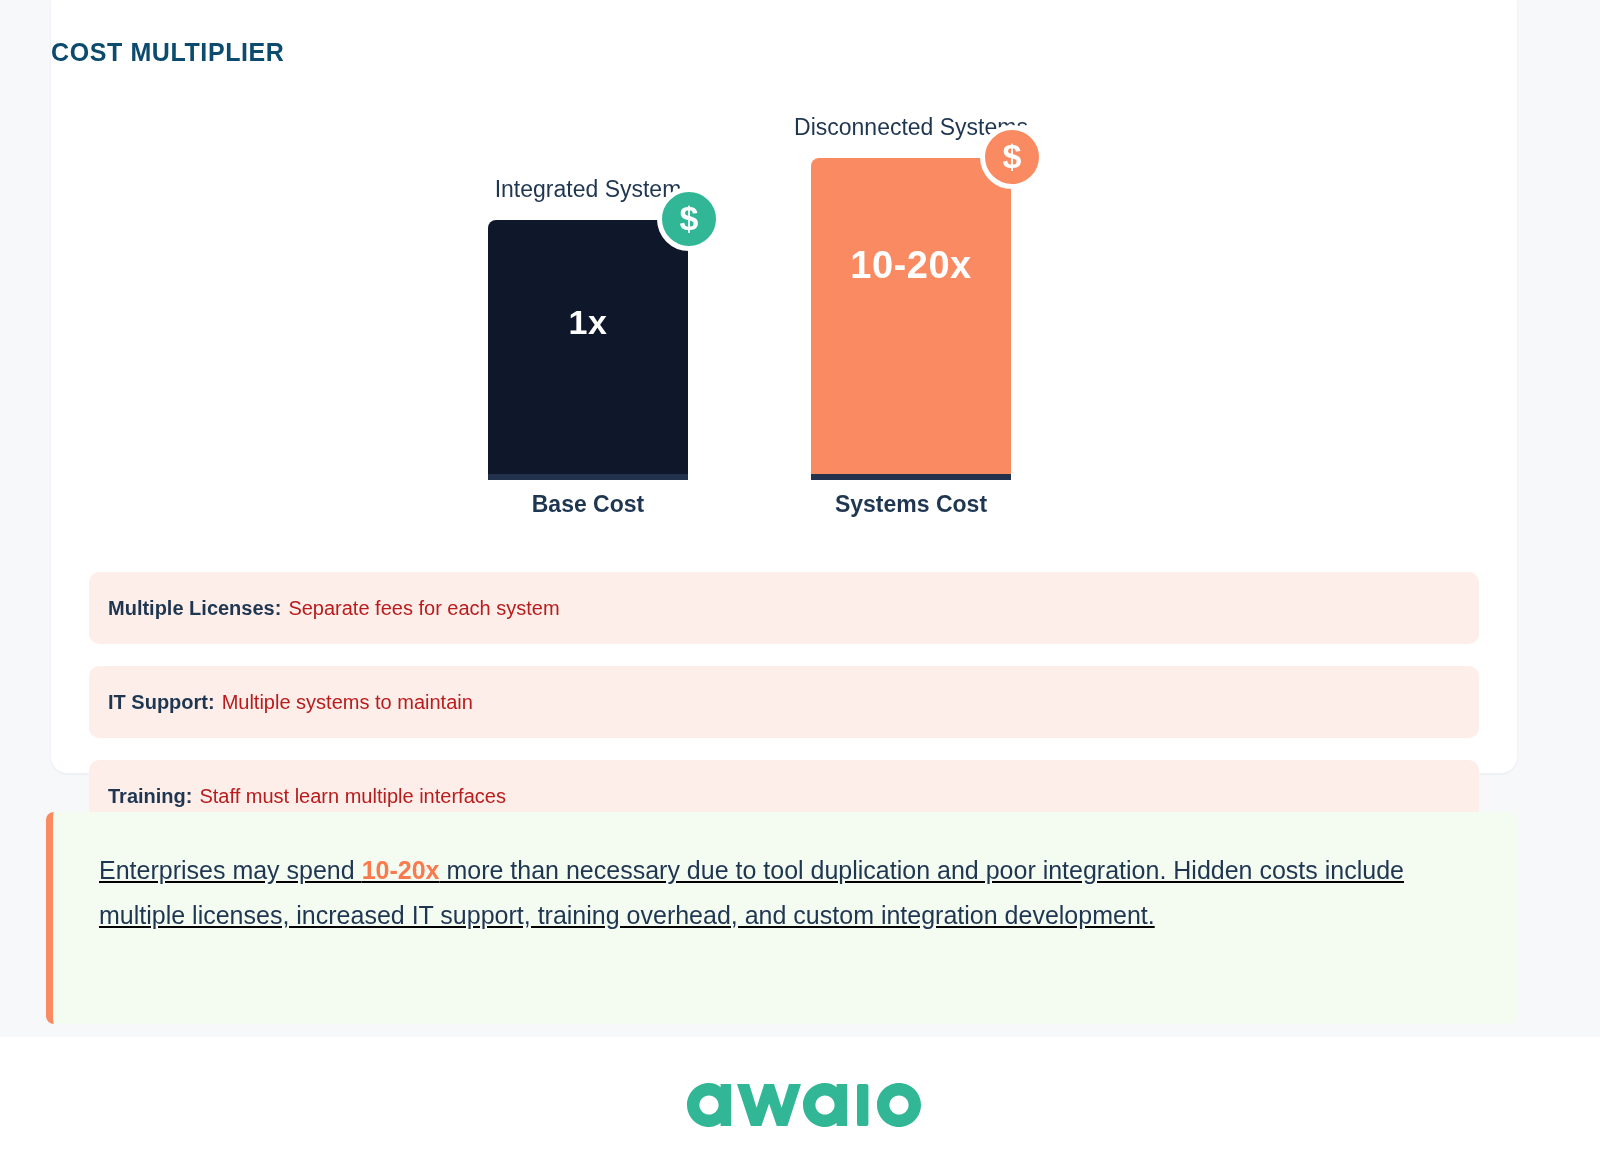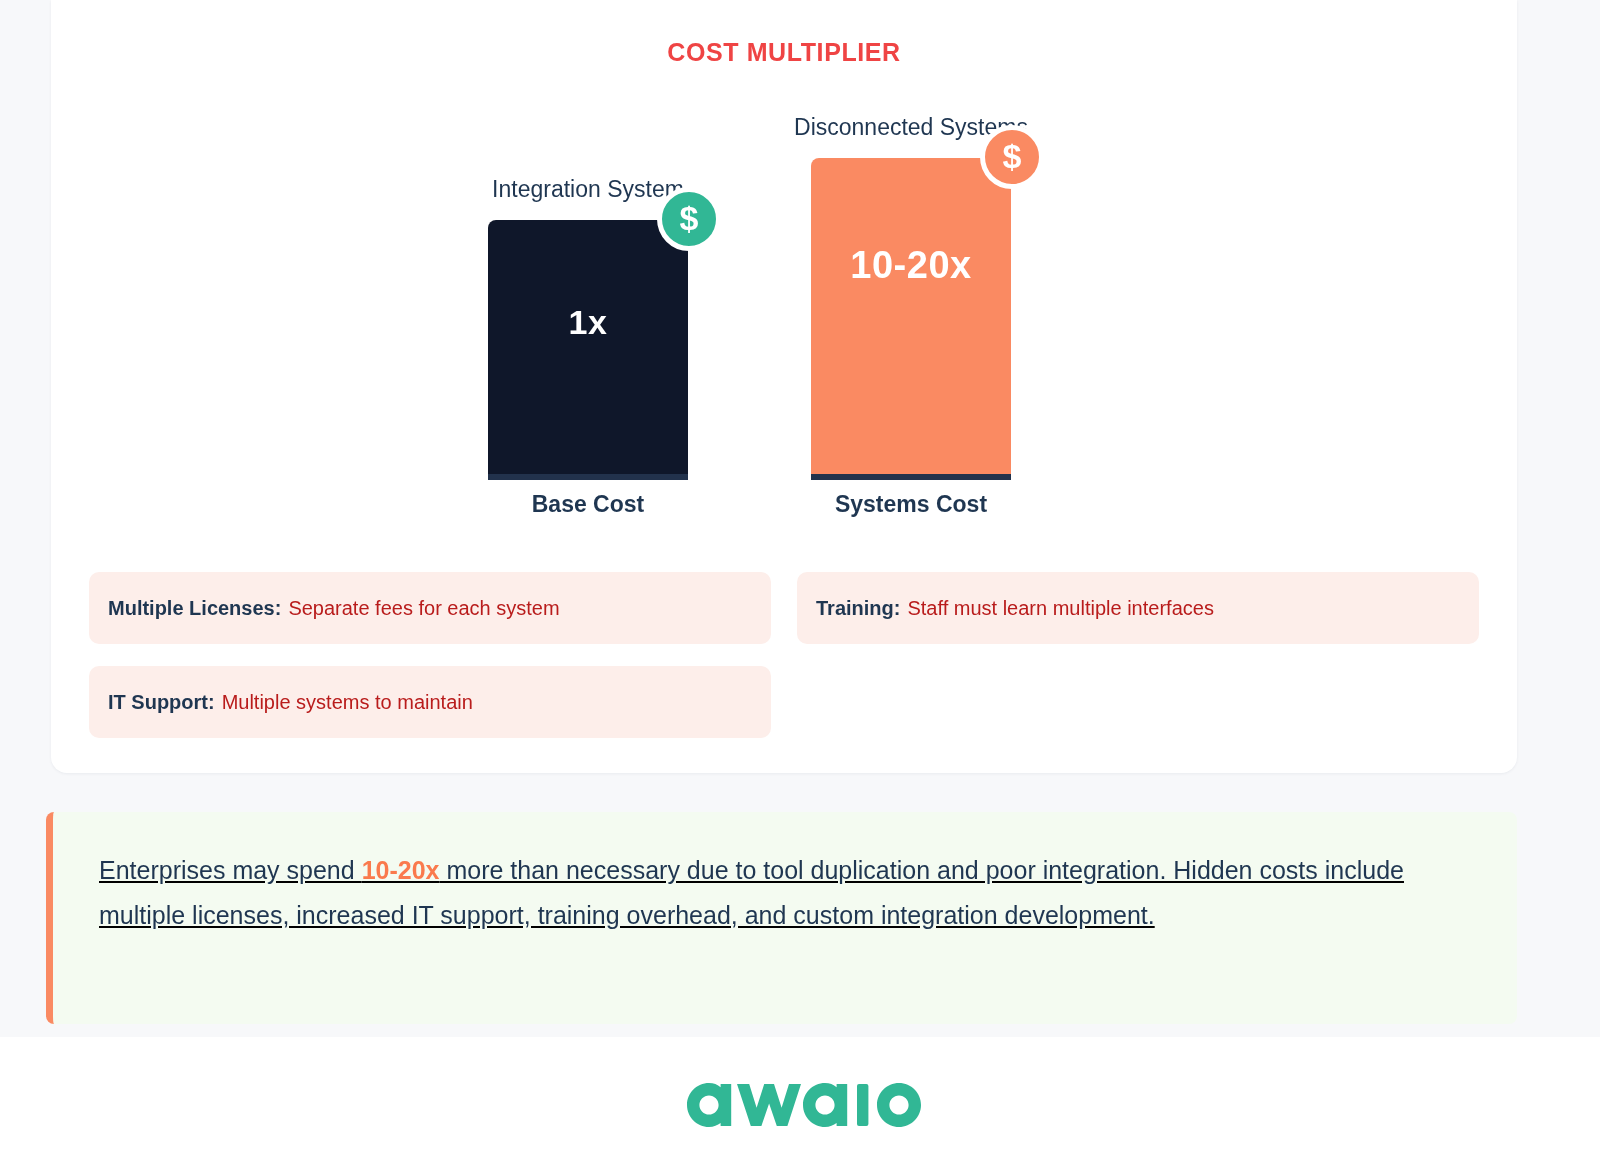--- a/index.html
+++ b/index.html
@@ -35,25 +35,24 @@
     border-bottom-right-radius: 16px;
     box-shadow: 0 1px 3px rgba(20, 40, 70, 0.06);
     box-sizing: border-box;
   }
 
   .chart-title {
     position: absolute;
     left: 0;
     top: 38px;
     width: 100%;
-    text-align: center;
     font-size: 25px;
     font-weight: bold;
     letter-spacing: 0.6px;
-    color: #ef4444;
+    color: #0c4a6e;
   }
 
   
   .bars {
     position: absolute;
     left: 0;
     top: 96px;
     width: 100%;
     height: 430px;
   }
@@ -156,21 +155,21 @@
     margin-top: -2px;
   }
 
   
   .cost-grid {
     position: absolute;
     left: 38px;
     top: 572px;
     width: 1390px;
     display: grid;
-    grid-template-columns: 1fr 1fr;
+    grid-template-columns: 1fr;
     column-gap: 26px;
     row-gap: 22px;
   }
 
   .cost-item {
     background: #fdeeea;
     border-radius: 10px;
     height: 72px;
     display: flex;
     align-items: center;
@@ -239,21 +238,21 @@
 
 <div class="page">
 
   <div class="main-card">
 
     <div class="chart-title">COST MULTIPLIER</div>
 
     <div class="bars">
 
       <div class="bar-group green">
-        <div class="bar-toplabel">Integration System</div>
+        <div class="bar-toplabel">Integrated System</div>
 
         <div class="bar-shell">
           <div class="bar-body" style="background: #0f172a;">
             <div class="bar-value">1x</div>
           </div>
           <div class="bar-base"></div>
           <div class="badge" style="background: rgb(49, 183, 149);">
             <span>$</span>
           </div>
         </div>
@@ -280,27 +279,27 @@
     </div>
 
     <div class="cost-grid">
 
       <div class="cost-item">
         <span class="ci-label">Multiple Licenses:</span>
         <span class="ci-text">Separate fees for each system</span>
       </div>
 
       <div class="cost-item">
+        <span class="ci-label">IT Support:</span>
+        <span class="ci-text">Multiple systems to maintain</span>
+      </div>
+
+      <div class="cost-item">
         <span class="ci-label">Training:</span>
         <span class="ci-text">Staff must learn multiple interfaces</span>
-      </div>
-
-      <div class="cost-item">
-        <span class="ci-label">IT Support:</span>
-        <span class="ci-text">Multiple systems to maintain</span>
       </div>
 
 
     </div>
 
   </div>
 
   <div class="callout" style="border-left-color: rgb(250, 138, 98);">
     <p><span>Enterprises may spend </span><span class="hl" style="color: rgb(250, 122, 77);">10-20x</span><span> more than necessary due to tool duplication and poor integration. Hidden costs include multiple licenses, increased IT support, training overhead, and custom integration development.</span></p>
   </div>

